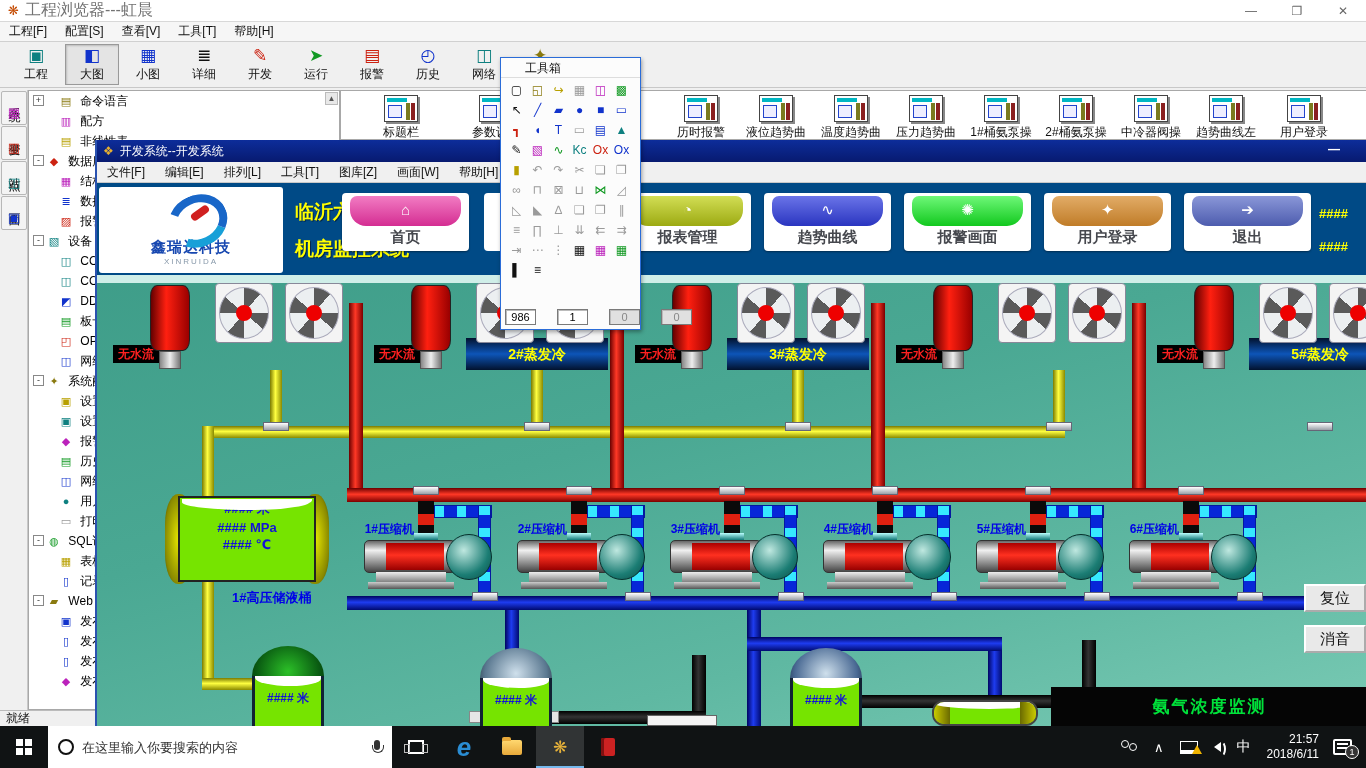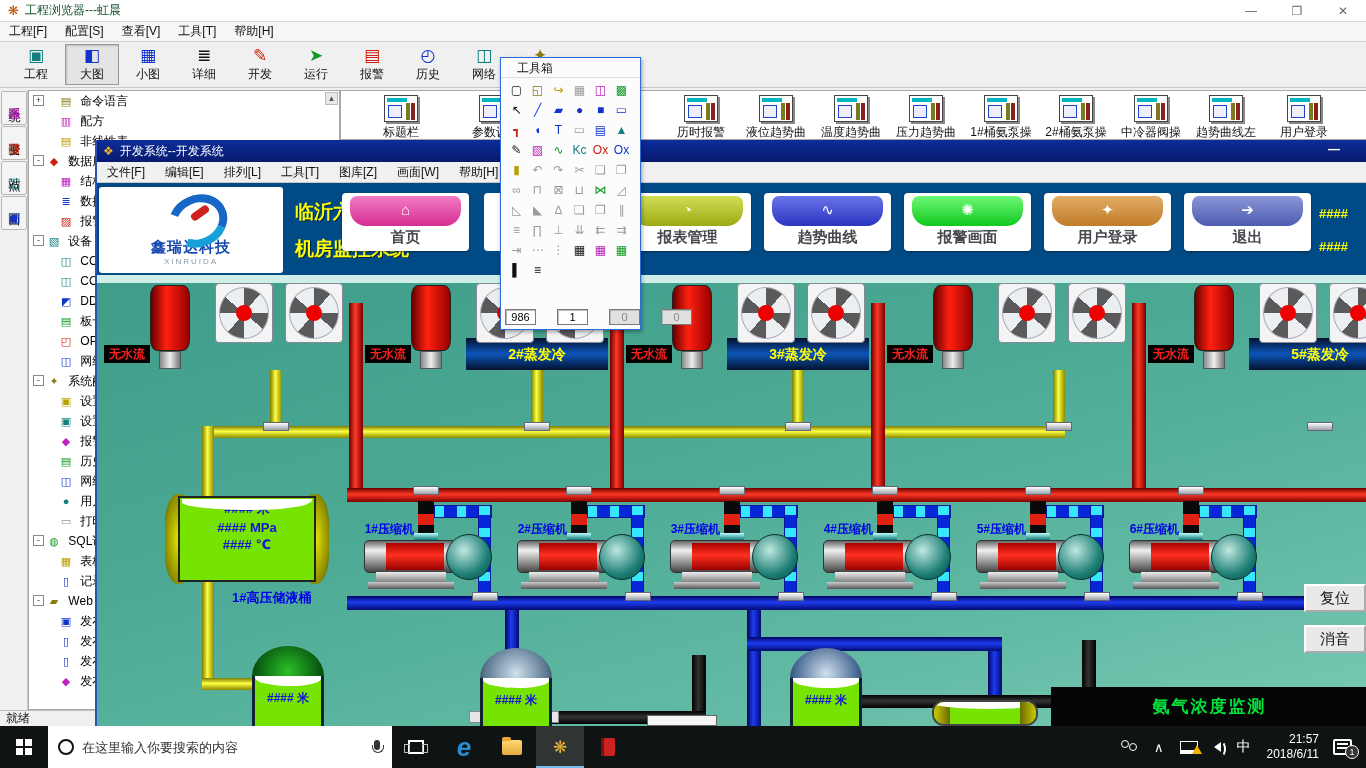--- a/index.html
+++ b/index.html
@@ -3,21 +3,21 @@
 <meta charset="utf-8">
 <style>
   * { margin:0; padding:0; box-sizing:border-box; }
   html,body { width:1366px; height:768px; overflow:hidden; }
   body { font-family:"Liberation Sans","DejaVu Sans",sans-serif; font-size:12px; background:#000; }
   #root { position:relative; width:1366px; height:768px; background:#f0f0f0; overflow:hidden; }
 
   
   .titlebar { position:absolute; left:0; top:0; width:1366px; height:22px; background:#fff; display:flex; align-items:center; border-bottom:1px solid #d8d8d8; }
   .titlebar .appico { margin:0 6px 0 8px; font-size:13px; color:#c44a00; }
-  .titlebar .ttl { color:#14532d; font-size:12px; }
+  .titlebar .ttl { color:#737373; font-size:16px; }
   .wbtns { position:absolute; right:0; top:0; height:22px; display:flex; }
   .wbtn { width:46px; height:22px; display:flex; align-items:center; justify-content:center; color:#666; font-size:12px; cursor:default; }
   .menubar { position:absolute; left:0; top:22px; width:1366px; height:20px; background:#f6f6f6; display:flex; align-items:center; border-bottom:1px solid #d0d0d0; }
   .menubar span { padding:0 9px; color:#111; }
   .maintools { position:absolute; left:0; top:42px; width:1366px; height:46px; background:#f0f0f0; border-bottom:1px solid #c8c8c8; display:flex; align-items:stretch; padding-left:8px; }
   .tbtn { width:54px; margin:2px 1px; display:flex; flex-direction:column; align-items:center; justify-content:center; border:1px solid transparent; }
   .tbtn .tg { font-size:17px; line-height:18px; }
   .tbtn .tl { font-size:12px; color:#111; margin-top:1px; }
   .tbtn.sel { background:#e4e4e4; border:1px solid #999; box-shadow:inset 1px 1px 2px #bbb; }
 
@@ -101,21 +101,21 @@
   .pk-h { position:absolute; height:13px; background:linear-gradient(180deg,#000,#333 45%,#000); }
   .pk-v { position:absolute; width:14px; background:linear-gradient(90deg,#000,#333 45%,#000); }
   .tj { position:absolute; width:26px; height:9px; background:linear-gradient(180deg,#fff,#9aa0a8); border:1px solid #667; }
 
   
   .cond { position:absolute; top:100px; width:270px; height:115px; }
   .cond:nth-of-type(1){left:2px} .cond:nth-of-type(2){left:263px}
   .cond:nth-of-type(3){left:524px} .cond:nth-of-type(4){left:785px}
   .cond:nth-of-type(5){left:1046px}
   .cbody { position:absolute; left:106px; top:55px; width:142px; height:32px; background:linear-gradient(180deg,#02122e 0%,#0d55b8 50%,#02122e 100%); color:#ffff00; font-weight:bold; font-size:14px; text-align:center; line-height:32px; }
-  .ctag { position:absolute; left:5px; top:62px; width:46px; height:18px; background:#000; color:#ff2020; font-weight:bold; font-size:12px; text-align:center; line-height:18px; }
+  .ctag { position:absolute; left:14px; top:62px; width:46px; height:18px; background:#000; color:#ff2020; font-weight:bold; font-size:12px; text-align:center; line-height:18px; }
   .ccyl { position:absolute; left:51px; top:2px; width:40px; height:66px; border-radius:7px/11px; background:linear-gradient(90deg,#600,#ff2010 40%,#900); border:1px solid #222; }
   .cmotor { position:absolute; left:60px; top:68px; width:22px; height:18px; background:linear-gradient(90deg,#888,#eee,#777); border:1px solid #555; }
   .fan { position:absolute; top:0; width:58px; height:60px; background:#f4f4f4; border:1px solid #889; border-radius:4px; }
   .fan.f1 { left:116px; } .fan.f2 { left:186px; }
   .fan::before { content:""; position:absolute; inset:3px; border-radius:50%; border:1px solid #aab;
     background:conic-gradient(#5a5a5a 0 40deg,#eceff1 40deg 90deg,#5a5a5a 90deg 130deg,#eceff1 130deg 180deg,#5a5a5a 180deg 220deg,#eceff1 220deg 270deg,#5a5a5a 270deg 310deg,#eceff1 310deg 360deg); }
   .fan::after { content:""; position:absolute; left:50%; top:50%; width:16px; height:16px; margin:-8px 0 0 -8px; border-radius:50%; background:#e00; }
   .cond .ydrop { left:171px; top:87px; height:56px; }
   .cond:nth-of-type(5) .ydrop { display:none; }
   .cond .rpipe { left:250px; top:20px; height:185px; }
@@ -161,21 +161,21 @@
   .ytank::after { content:""; position:absolute; right:0; top:0; width:16px; height:100%; background:linear-gradient(90deg,#6a6a00,#caca00); }
   .ytank .vt-wave { height:7px; }
   .whitebase { position:absolute; background:#e6e6e6; border:1px solid #888; }
 
   .sysbtn { position:absolute; left:1207px; width:62px; height:28px; background:#e9e9e9; border:2px outset #fff; font-size:15px; color:#111; text-align:center; line-height:24px; }
   .monitor { position:absolute; left:954px; top:504px; width:317px; height:39px; background:#050505; color:#00e23a; font-weight:bold; font-size:17px; text-align:center; line-height:39px; letter-spacing:2px; }
   .minibox { position:absolute; left:550px; top:532px; width:70px; height:11px; background:#f4f4f4; border:1px solid #666; }
 
   
   .toolbox { position:absolute; left:500px; top:57px; width:141px; height:273px; background:#fcfcfc; border:1px solid #2a6cd8; box-shadow:1px 2px 4px rgba(0,0,0,.35); z-index:10; }
-  .tbx-title { height:20px; line-height:20px; padding-left:16px; color:#111; background:#fcfcfc; border-bottom:1px solid #ddd; font-size:12px; }
+  .tbx-title { height:20px; line-height:20px; padding-left:24px; color:#111; background:#fcfcfc; border-bottom:1px solid #ddd; font-size:12px; }
   .tbx-grid { display:grid; grid-template-columns:repeat(6,21px); grid-auto-rows:20px; padding:3px 0 0 6px; }
   .tbx-ic { width:19px; height:18px; display:flex; align-items:center; justify-content:center; font-size:12px; border:1px solid transparent; }
   .tbx-nums { position:absolute; left:4px; bottom:4px; display:flex; gap:21px; }
   .tbx-num { width:31px; height:16px; border:1px solid #7a7a7a; box-shadow:inset 1px 1px 0 #bbb; background:#fff; font-size:11px; text-align:center; line-height:15px; color:#000; }
   .tbx-num.dis { background:#e0e0e0; color:#888; }
 
   
   .k{color:#111}.b{color:#1133cc}.r{color:#cc2211}.g{color:#9a9a9a}
   .o{color:#8a7a10}.m{color:#bb22bb}.gr{color:#119922}.t{color:#0e8080}.y{color:#b8a000}
 

